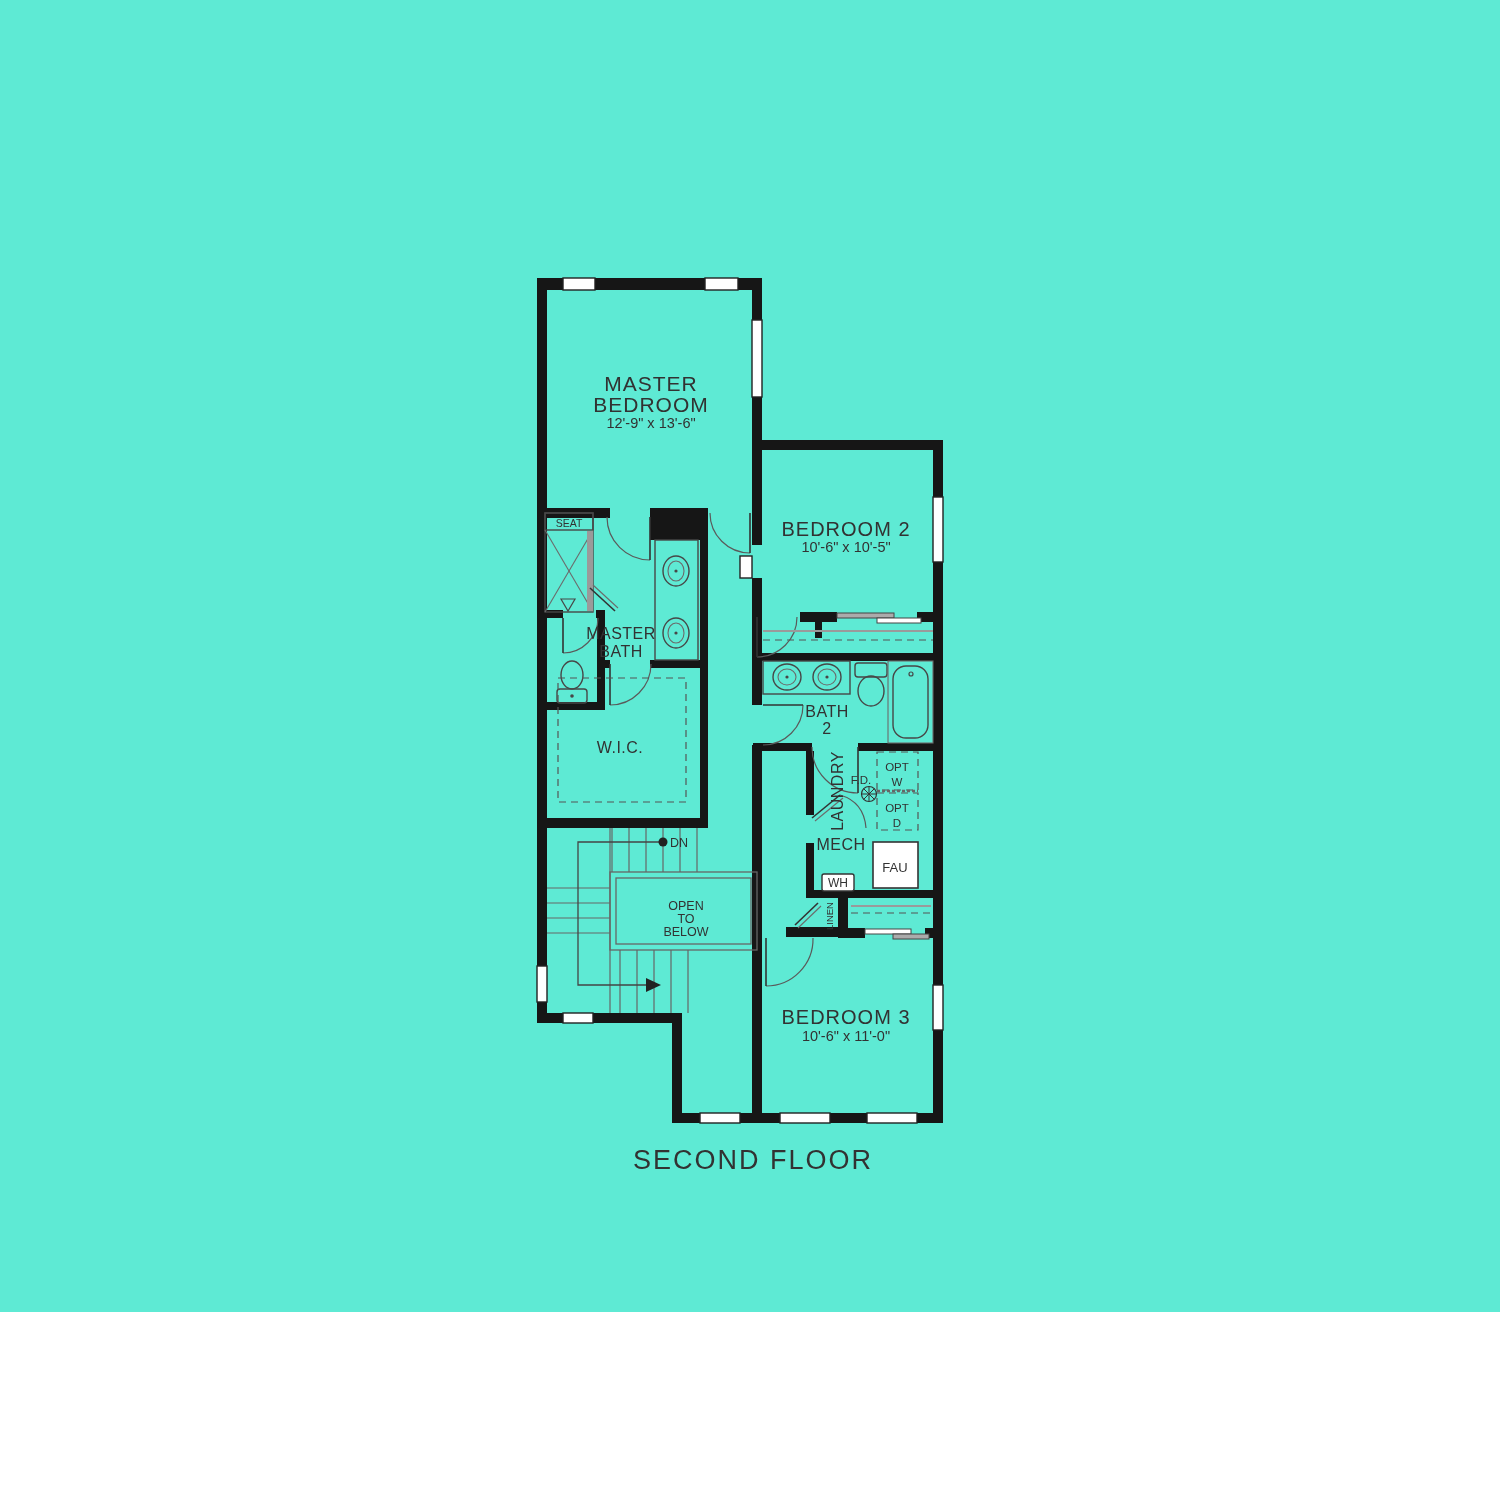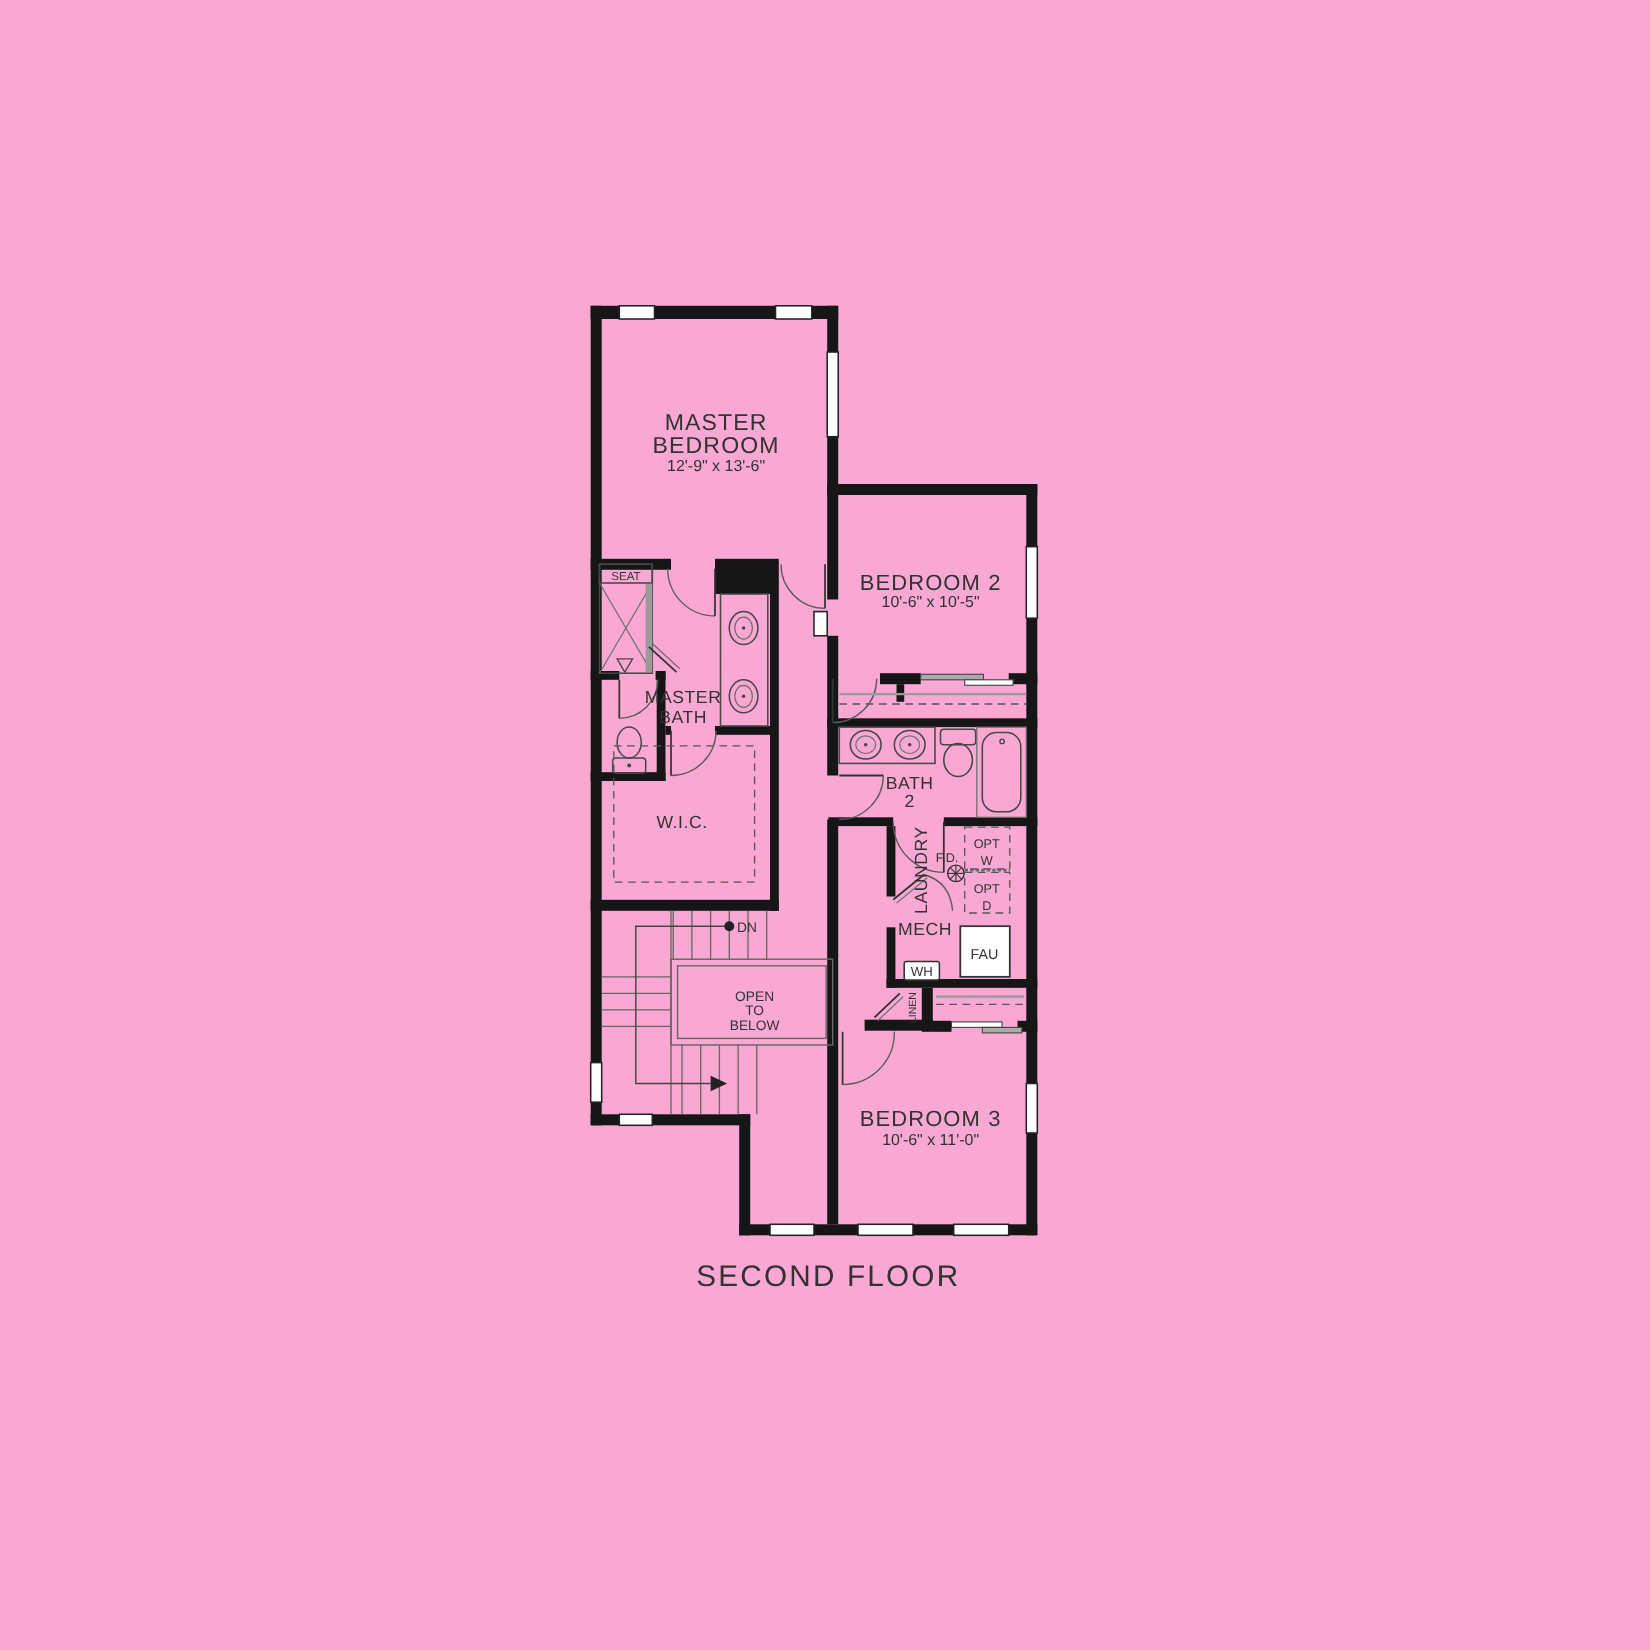--- a/index.html
+++ b/index.html
@@ -1,16 +1,16 @@
 <!DOCTYPE html>
 <html><head>
 <meta charset="utf-8">
 <style>
   html,body{margin:0;padding:0;background:#ffffff;}
-  .canvas{position:relative;width:1500px;height:1500px;background:#f9a8d4;overflow:hidden;
+  .canvas{position:relative;width:1500px;height:1312px;background:#5eead4;overflow:hidden;
           font-family:"Liberation Sans", sans-serif;}
   svg{position:absolute;left:0;top:0;}
   text{fill:#323232;font-family:"Liberation Sans", sans-serif;}
   .room-name{font-size:20px;letter-spacing:1px;}
   .room-name-lg{font-size:21px;letter-spacing:1px;}
   .room-dims{font-size:14.5px;}
   .room-sm{font-size:16px;letter-spacing:.5px;}
   .label-xs{font-size:10.5px;}
   .label-s{font-size:11.5px;}
   .label-m{font-size:12.5px;}

